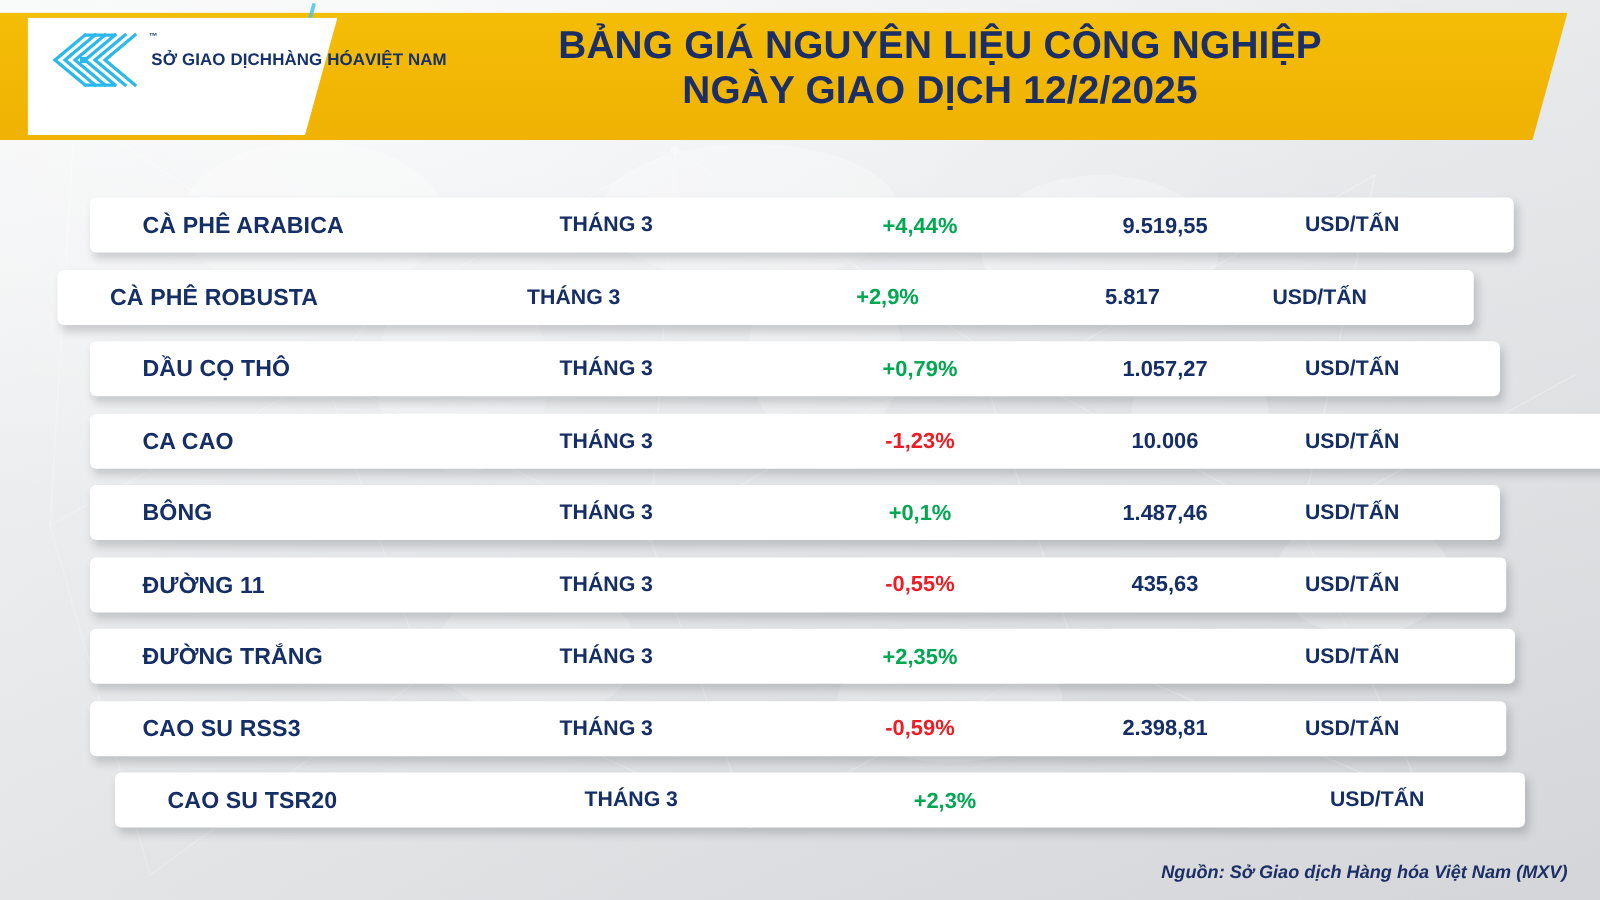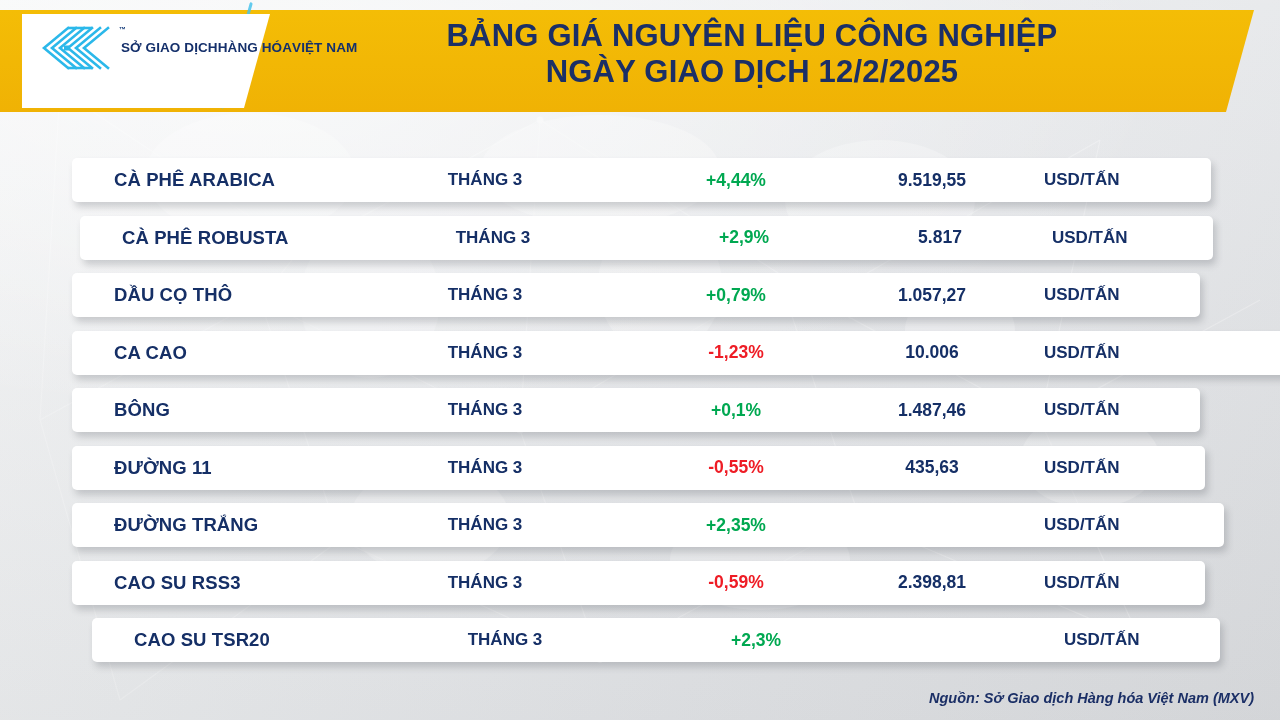--- a/index.html
+++ b/index.html
@@ -294,21 +294,21 @@
   </div>
 
   <div class="rows" id="rows">
       <div class="row" style="margin-left: 72px; width: 1139px;">
         <div class="c-name">CÀ PHÊ ARABICA</div>
         <div class="c-month">THÁNG 3</div>
         <div class="c-change up">+4,44%</div>
         <div class="c-price">9.519,55</div>
         <div class="c-unit">USD/TẤN</div>
       </div>
-      <div class="row" style="margin-left: 80px; width: 1133px;">
+      <div class="row" style="margin-left: 46px; width: 1133px;">
         <div class="c-name">CÀ PHÊ ROBUSTA</div>
         <div class="c-month">THÁNG 3</div>
         <div class="c-change up">+2,9%</div>
         <div class="c-price">5.817</div>
         <div class="c-unit">USD/TẤN</div>
       </div>
       <div class="row" style="margin-left: 72px; width: 1128px;">
         <div class="c-name">DẦU CỌ THÔ</div>
         <div class="c-month">THÁNG 3</div>
         <div class="c-change up">+0,79%</div>
@@ -329,21 +329,21 @@
         <div class="c-price">1.487,46</div>
         <div class="c-unit">USD/TẤN</div>
       </div>
       <div class="row" style="margin-left: 72px; width: 1133px;">
         <div class="c-name">ĐƯỜNG 11</div>
         <div class="c-month">THÁNG 3</div>
         <div class="c-change down">-0,55%</div>
         <div class="c-price">435,63</div>
         <div class="c-unit">USD/TẤN</div>
       </div>
-      <div class="row" style="margin-left: 72px; width: 1140px; padding-left: 12px;">
+      <div class="row" style="margin-left: 72px; width: 1140px;">
         <div class="c-name">ĐƯỜNG TRẮNG</div>
         <div class="c-month">THÁNG 3</div>
         <div class="c-change up">+2,35%</div>
         <div class="c-unit">USD/TẤN</div>
       </div>
       <div class="row" style="margin-left: 72px; width: 1133px;">
         <div class="c-name">CAO SU RSS3</div>
         <div class="c-month">THÁNG 3</div>
         <div class="c-change down">-0,59%</div>
         <div class="c-price">2.398,81</div>

